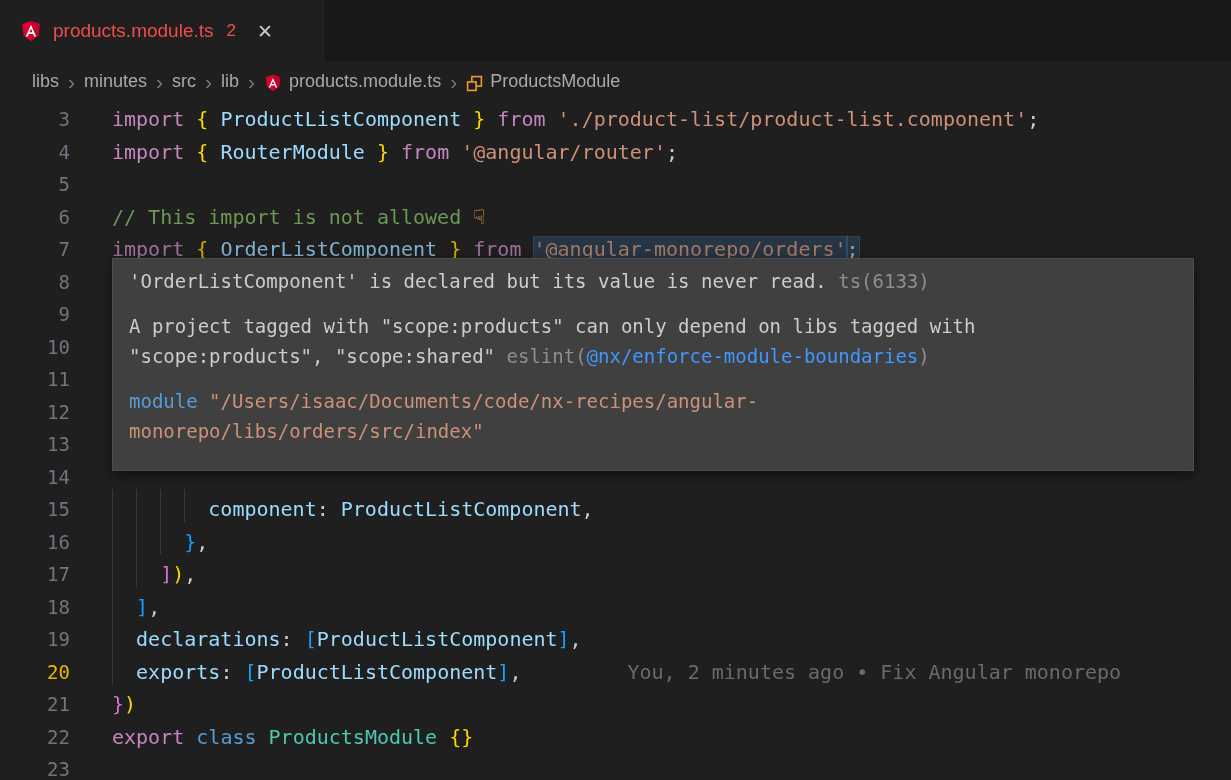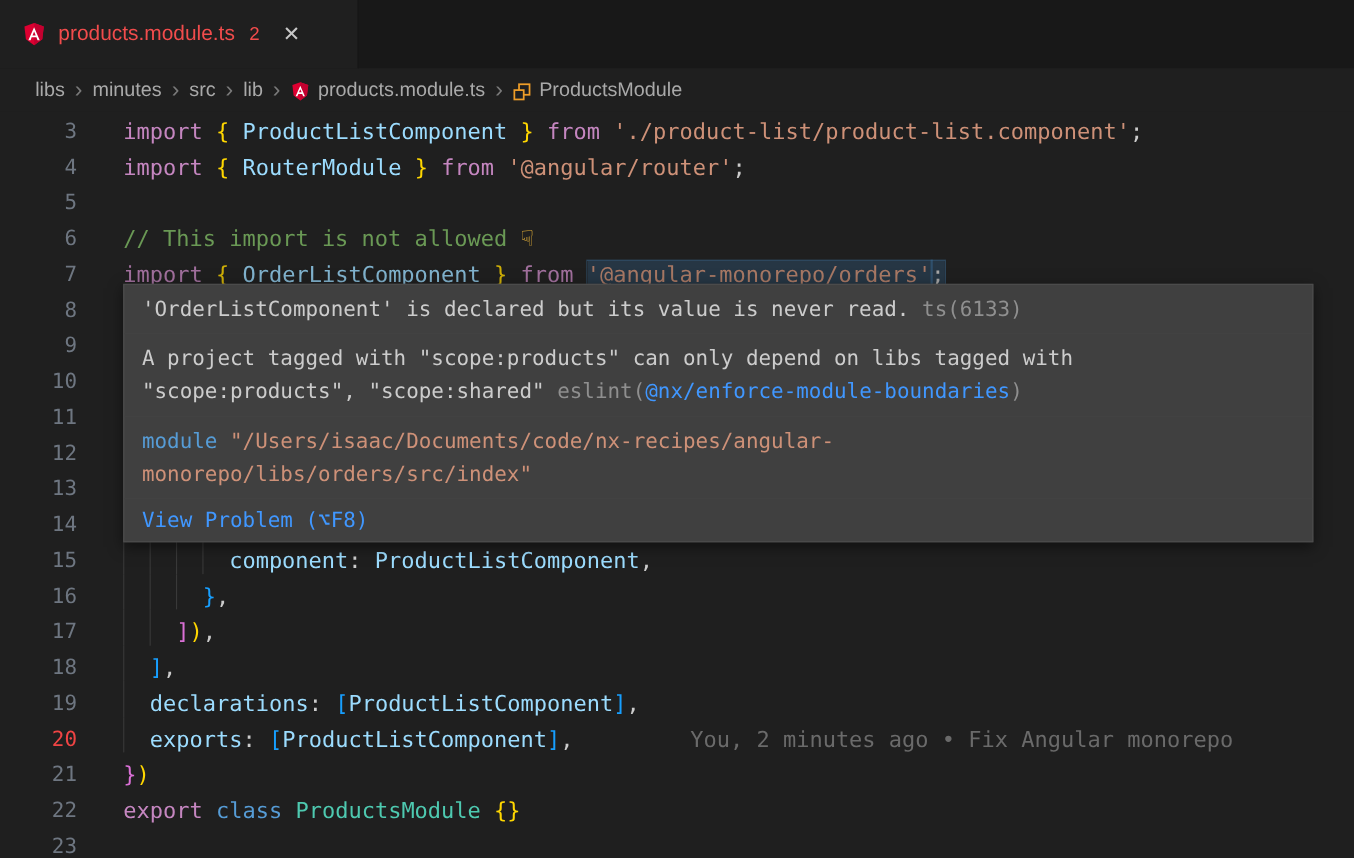--- a/index.html
+++ b/index.html
@@ -18,21 +18,21 @@
   
   .breadcrumb{height:39px;display:flex;align-items:center;padding-left:32px;gap:9px;color:#a9a9a9;font-size:18px;background:#1f1f1f}
   .bc-item{display:flex;align-items:flex-end;gap:7px;cursor:pointer;white-space:nowrap}
   .bc-sep{color:#7a7a7a;font-size:21px;line-height:1}
   .bc-icon svg{display:block}
 
   
   .editor{position:relative;padding-top:2px;font-family:"DejaVu Sans Mono","Liberation Mono",monospace;font-size:20px;color:#cccccc}
   .row{display:flex;height:32.5px;line-height:32.5px;white-space:pre}
   .ln{width:70px;flex:none;text-align:right;color:#6e7681;font-size:19px;cursor:pointer}
-  .row.active .ln{color:#ef4444}
+  .row.active .ln{color:#eab308}
   .code{margin-left:42px;position:relative}
 
   .tk{white-space:pre}
   .tk.kw{color:#c586c0}
   .tk.kw2{color:#569cd6}
   .tk.id{color:#9cdcfe}
   .tk.cls{color:#4ec9b0}
   .tk.prop{color:#9cdcfe}
   .tk.str{color:#ce9178}
   .tk.cmt{color:#6a9955}
@@ -147,18 +147,17 @@
         </div>
         <div class="hv-sec">
           <div class="hv-line"><span class="tk fg">A project tagged with "scope:products" can only depend on libs tagged with</span></div>
           <div class="hv-line"><span class="tk fg">"scope:products", "scope:shared" </span><span class="tk dim">eslint(</span><span class="tk link">@nx/enforce-module-boundaries</span><span class="tk dim">)</span></div>
         </div>
         <div class="hv-sec">
           <div class="hv-line"><span class="tk kw2">module</span><span class="tk str"> "/Users/isaac/Documents/code/nx-recipes/angular-</span></div>
           <div class="hv-line"><span class="tk str">monorepo/libs/orders/src/index"</span></div>
         </div>
         <div class="hv-footer">
-          <span class="hv-action">View Problem (⌥F8)</span>
         </div>
       </div>
   </div>
 
 </div>
 
 </body></html>

